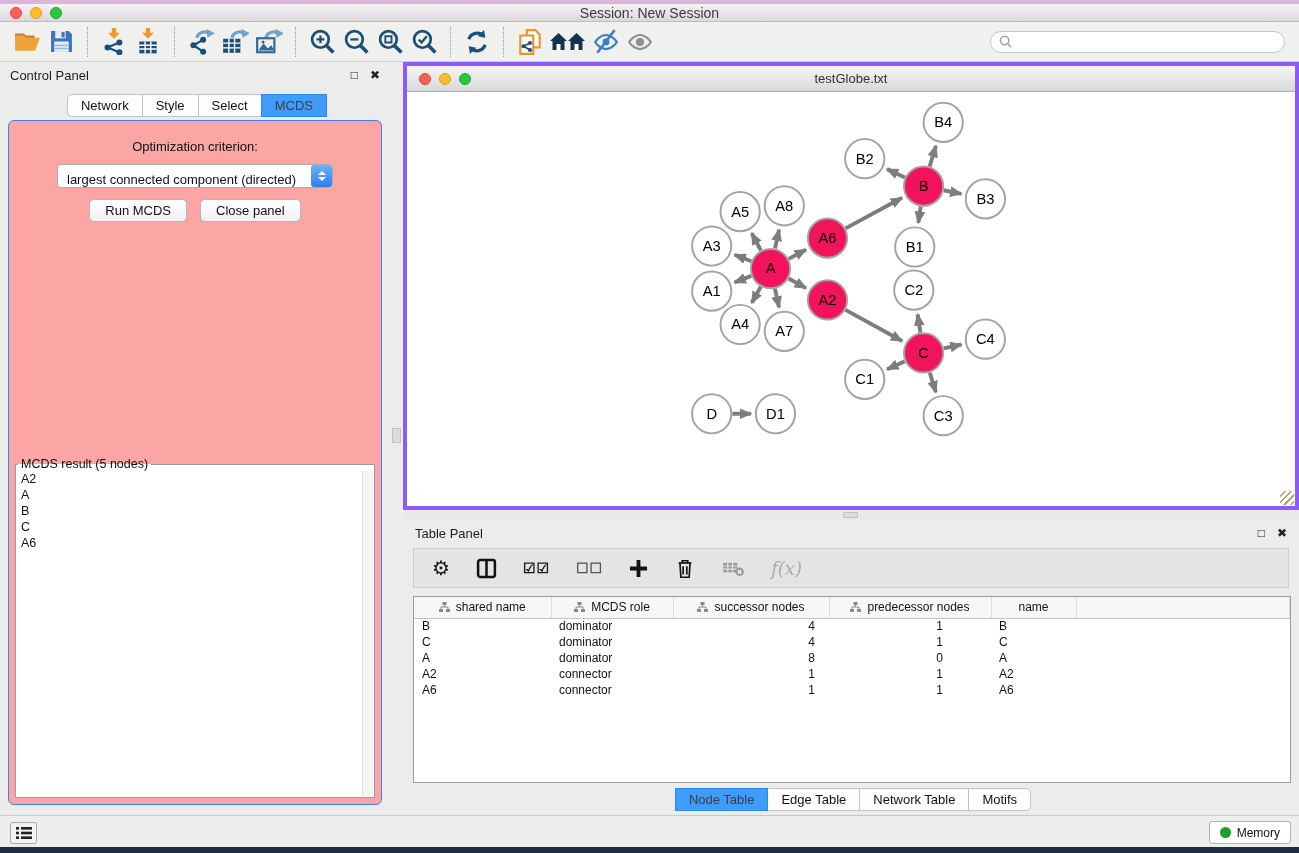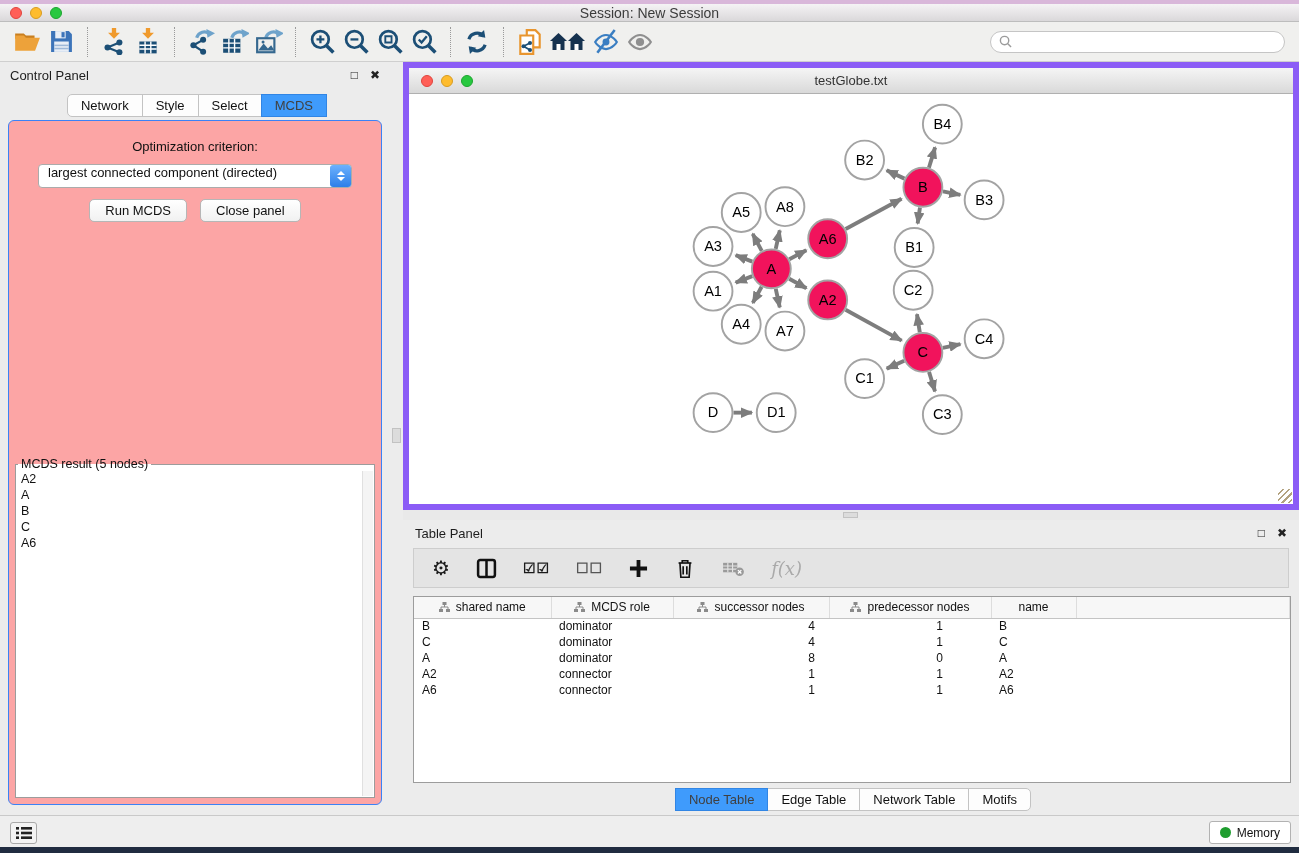--- a/index.html
+++ b/index.html
@@ -40,22 +40,22 @@
   .panel-head .wicon { font-size:12px; color:#222; margin-left:12px; line-height:1; }
   .cp-tabs { position:absolute; left:0; top:32px; width:100%; display:flex; justify-content:center; }
   .seg-tab { font-size:13px; color:#111; background:#fdfdfd; border:1px solid #c3c3c3; padding:3px 13px;
     margin-left:-1px; position:relative; }
   .seg-tab:first-child { border-radius:5px 0 0 5px; margin-left:4px; }
   .seg-tab:last-child { border-radius:0 5px 5px 0; }
   .seg-tab.active { background:#3f9bfc; border-color:#3185e4; color:#404040; border-radius:0; z-index:2; }
   .cp-body { position:absolute; left:8px; right:8px; top:58px; bottom:10px; background:#fca5a5;
     border:1px solid #3b82f6; border-radius:6px; }
   .opt-label { text-align:center; font-size:13px; color:#111; margin-top:18px; }
-  .dropdown { position:relative; width:314px; height:24px; margin:10px auto 0; background:#fff;
-    border:1px solid #ababab; border-radius:4px; display:flex; align-items:flex-start; }
+  .dropdown { position:relative; width:276px; height:24px; margin:10px auto 0; background:#fff;
+    border:1px solid #ababab; border-radius:4px; display:flex; align-items:flex-end; }
   .dropdown .dval { font-size:13px; color:#111; padding-left:9px; flex:1; white-space:nowrap; }
   .dropdown .spin { width:21px; height:22px; border-radius:3px; margin-right:0px;
     background:linear-gradient(#6cb1fd,#2d7fe9); display:flex; flex-direction:column;
     align-items:center; justify-content:center; gap:2px; }
   .dropdown .spin i { width:0; height:0; border-left:4px solid transparent; border-right:4px solid transparent; }
   .dropdown .spin .up { border-bottom:4px solid #fff; }
   .dropdown .spin .down { border-top:4px solid #fff; }
   .btn-row { display:flex; justify-content:center; gap:13px; margin-top:11px; }
   .push-btn { font-size:13px; color:#111; background:linear-gradient(#ffffff,#f1f1f1);
     border:1px solid #b6b6b6; border-radius:5px; height:23px; padding:0 15px; }
@@ -65,21 +65,21 @@
   .result-list { position:absolute; left:1px; right:12px; top:0; bottom:1px; background:#fff; overflow:hidden; }
   .result-item { font-size:12.5px; color:#111; line-height:16px; padding-left:4px; }
   .result-scroll { position:absolute; right:1px; top:0; bottom:1px; width:11px; background:#f4f4f4; border-left:1px solid #e0e0e0; }
 
   
   .v-splitter { position:absolute; left:390px; top:62px; width:13px; height:753px; background:#ececec; }
   .v-grip { position:absolute; left:2px; top:366px; width:9px; height:15px; background:#dcdcdc; border:1px solid #c2c2c2; }
 
   
   .net-window { position:absolute; left:403px; top:62px; width:896px; height:448px;
-    border:6px solid #8b5cf6; background:#fff; }
+    border:4px solid #8b5cf6; background:#fff; }
   .net-titlebar { position:absolute; left:0; top:0; right:0; height:26px;
     background:linear-gradient(#f5f5f5,#d9d9d9); border-bottom:1px solid #b0b0b0;
     display:flex; align-items:center; }
   .net-titlebar .lights { margin-left:12px; }
   .net-titlebar .title { position:absolute; left:0; right:0; text-align:center; font-size:13px; color:#333; }
   .net-canvas { position:absolute; left:1px; right:1px; top:26px; bottom:1px; background:#fff; }
   .net-canvas svg { width:100%; height:100%; display:block; }
   .resize-grip { position:absolute; right:1px; bottom:1px; width:14px; height:14px;
     background:repeating-linear-gradient(135deg, transparent 0 3px, #b3a27f 3px 4.5px); }
 

